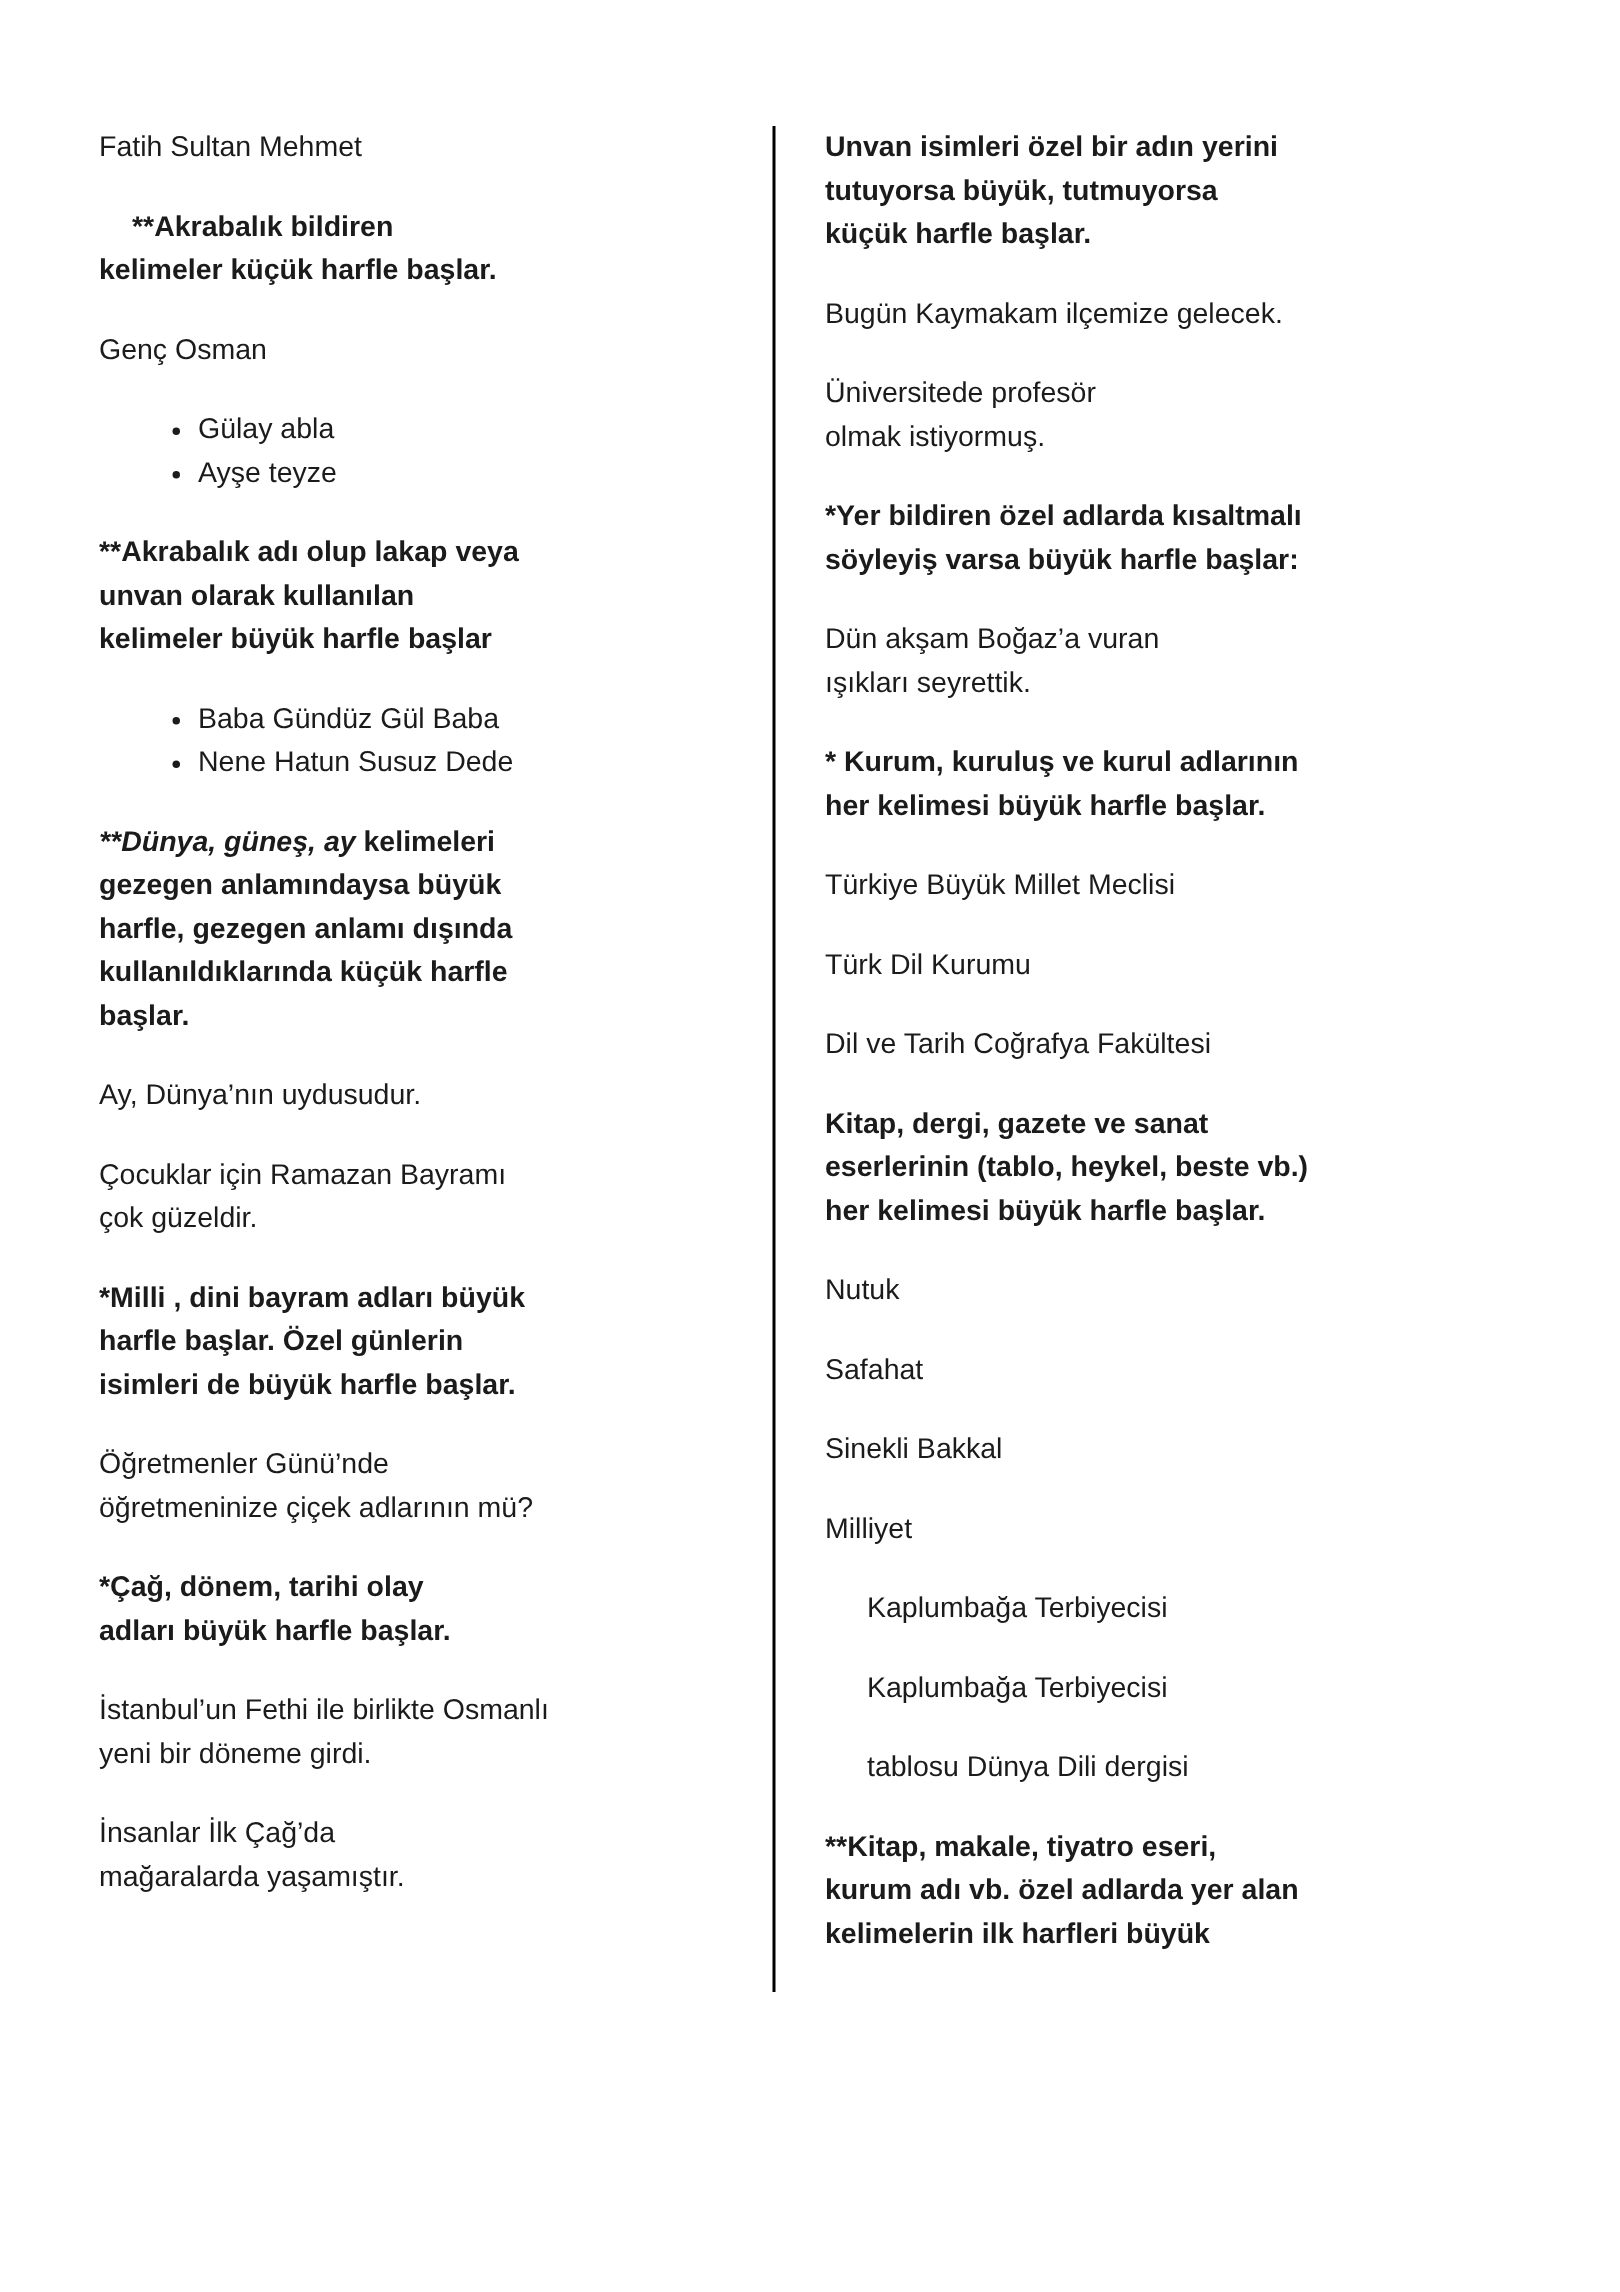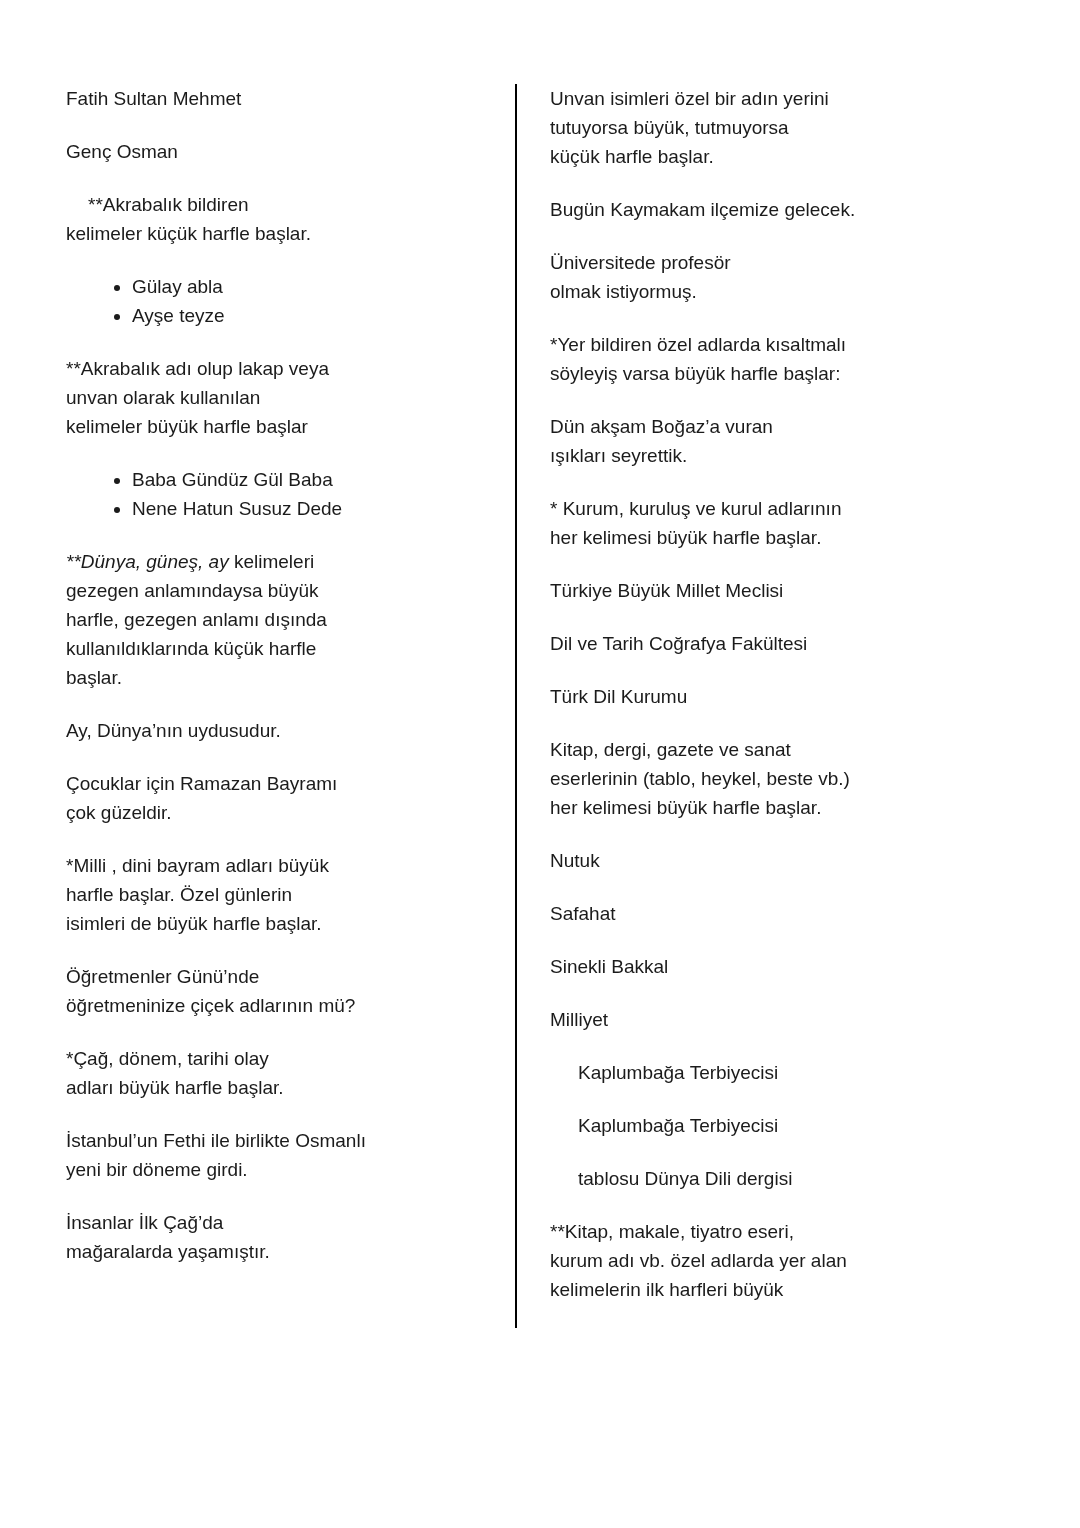--- a/index.html
+++ b/index.html
@@ -30,42 +30,42 @@
     background: #000000;
   }
   .col-right {
     flex: 1;
     padding-left: 33px;
   }
   p.p {
     margin: 0 0 24px 0;
     white-space: pre-line;
   }
-  p.h { font-weight: normal; }
+  p.h { font-weight: bold; }
   .ti { text-indent: 22px; }
   .ind { padding-left: 28px; }
   ul.ul {
     margin: 0 0 24px 0;
     padding-left: 66px;
     list-style: disc;
   }
   ul.ul li { margin: 0; }
   em { font-style: italic; }
   .red { color: #ff0000; }
 </style>
 </head>
 <body>
 
 <div class="page">
 
   <div class="col-left">
     <p class="p">Fatih Sultan Mehmet</p>
-    <p class="p">Genç Osman</p>
     <p class="p h ti">**Akrabalık bildiren
 kelimeler küçük harfle başlar.</p>
+    <p class="p">Genç Osman</p>
     <ul class="ul">
       <li>Gülay abla</li>
       <li>Ayşe teyze</li>
     </ul>
     <p class="p h">**Akrabalık adı olup lakap veya
 unvan olarak kullanılan
 kelimeler büyük harfle başlar</p>
     <ul class="ul">
       <li>Baba Gündüz Gül Baba</li>
       <li>Nene Hatun Susuz Dede</li>
@@ -100,22 +100,22 @@
     <p class="p">Bugün Kaymakam ilçemize gelecek.</p>
     <p class="p">Üniversitede profesör
 olmak istiyormuş.</p>
     <p class="p h">*Yer bildiren özel adlarda kısaltmalı
 söyleyiş varsa büyük harfle başlar:</p>
     <p class="p">Dün akşam Boğaz’a vuran
 ışıkları seyrettik.</p>
     <p class="p h">* Kurum, kuruluş ve kurul adlarının
 her kelimesi büyük harfle başlar.</p>
     <p class="p">Türkiye Büyük Millet Meclisi</p>
+    <p class="p">Türk Dil Kurumu</p>
     <p class="p">Dil ve Tarih Coğrafya Fakültesi</p>
-    <p class="p">Türk Dil Kurumu</p>
     <p class="p h">Kitap, dergi, gazete ve sanat
 eserlerinin (tablo, heykel, beste vb.)
 her kelimesi büyük harfle başlar.</p>
     <p class="p">Nutuk</p>
     <p class="p">Safahat</p>
     <p class="p">Sinekli Bakkal</p>
     <p class="p">Milliyet</p>
     <p class="p ind">Kaplumbağa Terbiyecisi</p>
     <p class="p ind">Kaplumbağa Terbiyecisi</p>
     <p class="p ind">tablosu Dünya Dili dergisi</p>

